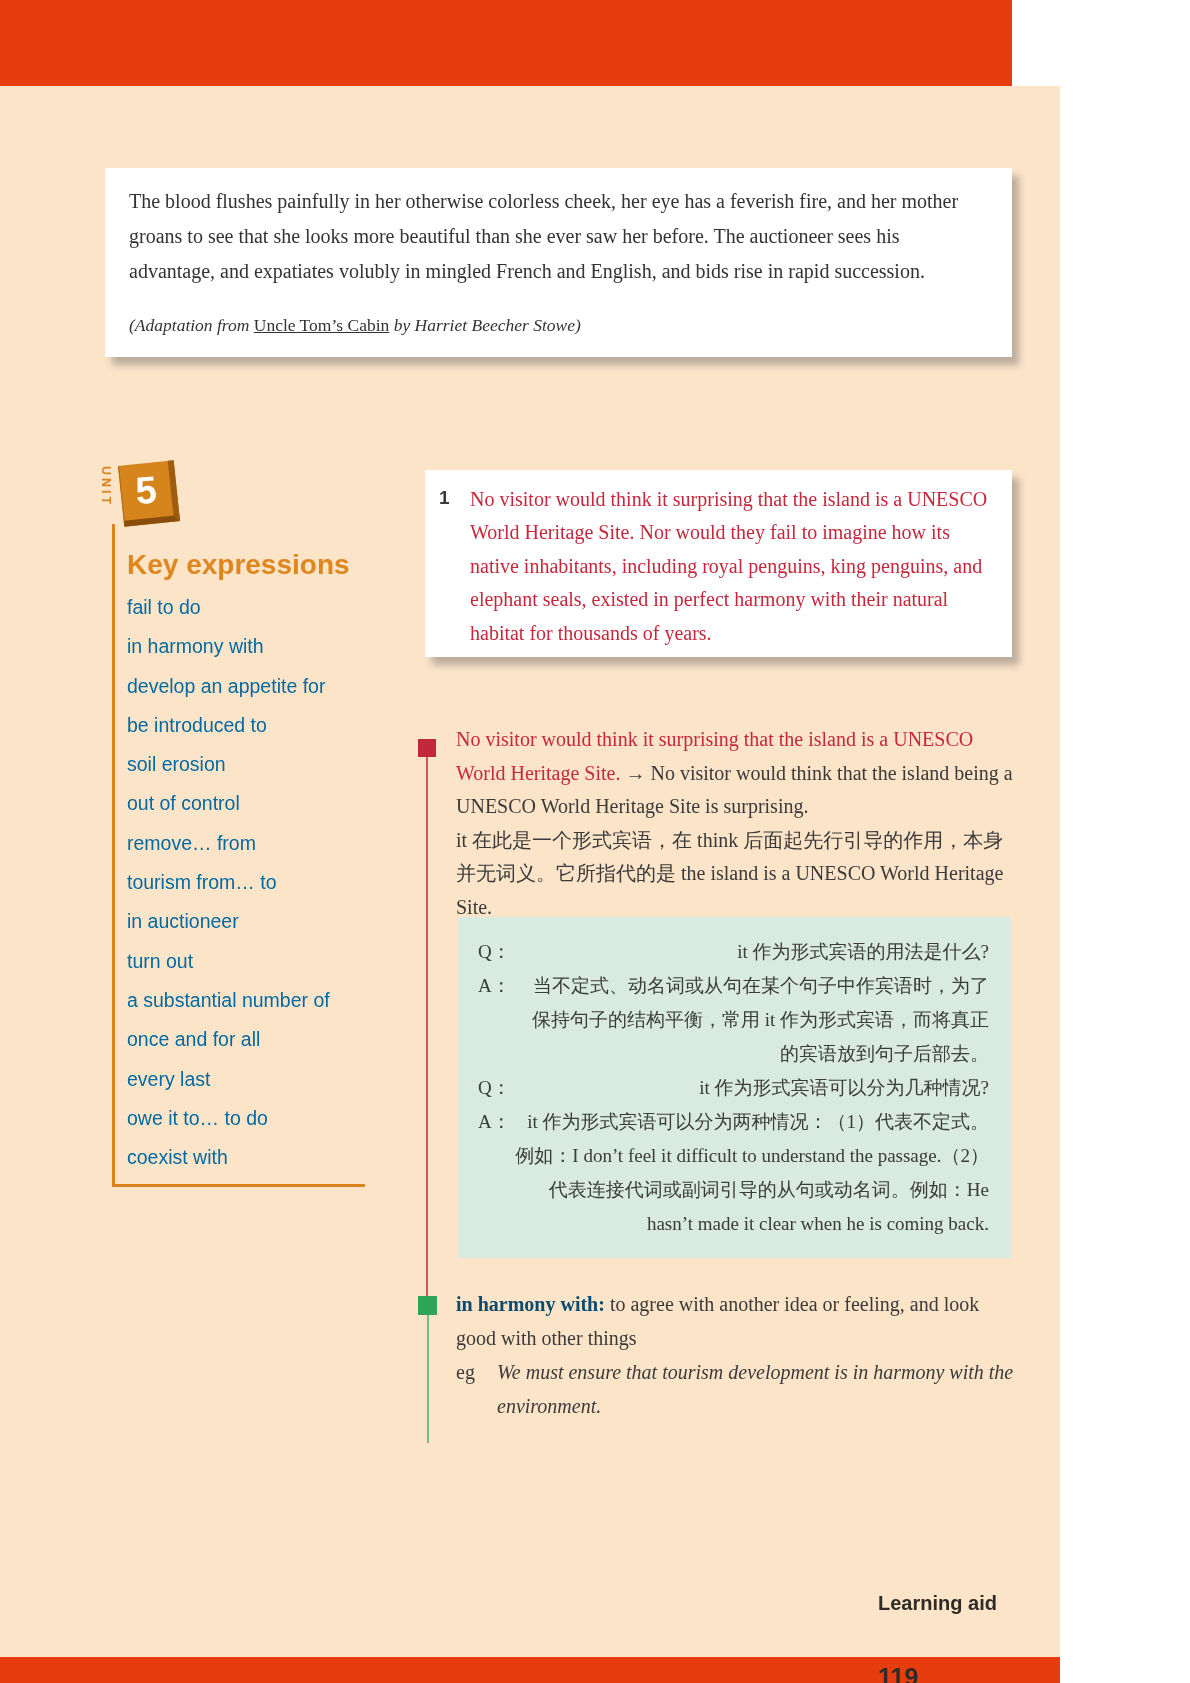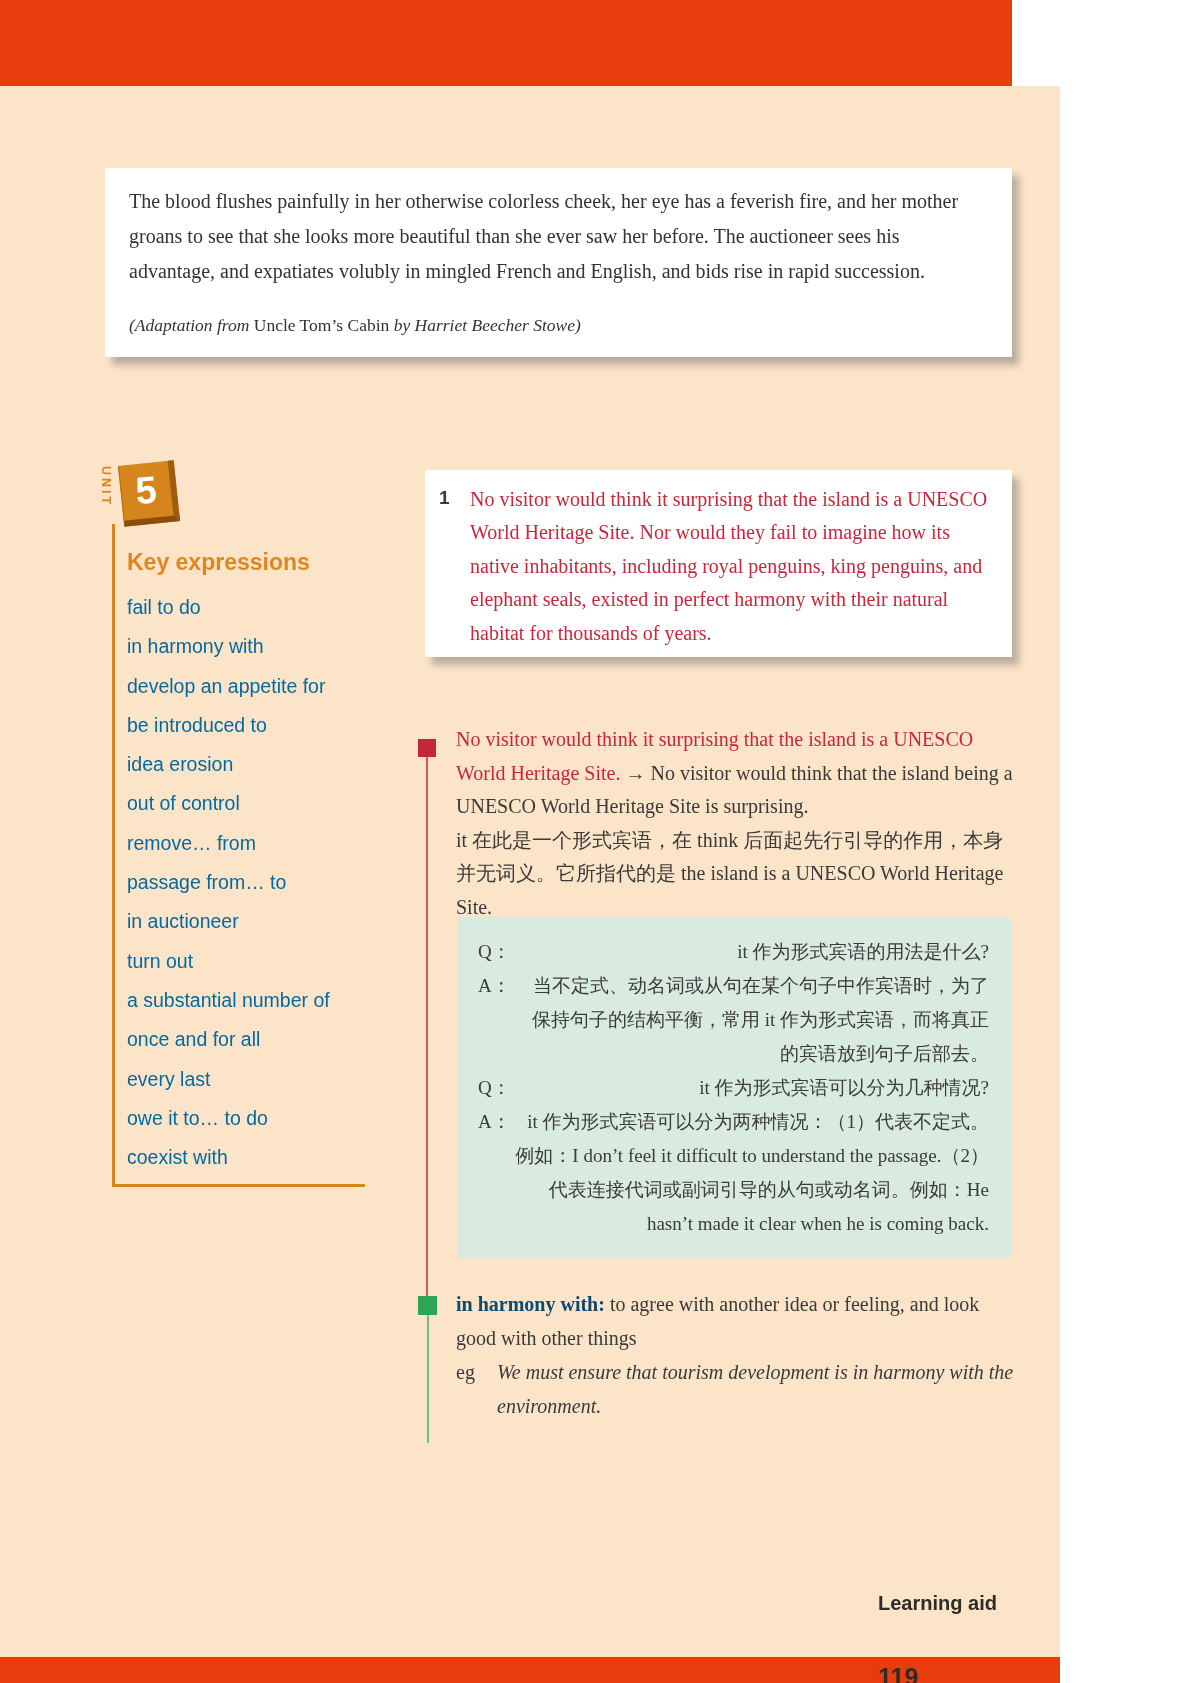--- a/index.html
+++ b/index.html
@@ -8,35 +8,35 @@
   .peach-bg{position:absolute;left:0;top:86px;width:1190px;height:1597px;background:#fce4c9;}
   .top-bar{position:absolute;left:0;top:0;width:1012px;height:86px;background:#e73d0e;}
   .top-corner{position:absolute;left:1012px;top:0;width:178px;height:86px;background:#ffffff;}
   .bottom-bar{position:absolute;left:0;top:1657px;width:1113px;height:26px;background:#e73d0e;}
 
   
   .excerpt-box{position:absolute;left:105px;top:168px;width:907px;height:189px;background:#ffffff;
     box-shadow:7px 8px 7px rgba(90,90,90,.4);box-sizing:border-box;padding:16px 26px 0 24px;}
   .excerpt-text{font-size:20px;line-height:35px;color:#333;}
   .excerpt-attr{margin-top:26px;font-size:17.5px;color:#333;font-style:italic;}
-  .excerpt-attr .upright{font-style:normal;}
+  .excerpt-attr .upright{font-style:normal;text-decoration:underline;}
 
   
   .unit-vlabel{position:absolute;left:99px;top:466px;height:60px;
     font-family:"Liberation Sans",sans-serif;font-weight:bold;font-size:12.5px;color:#d9841c;
     writing-mode:vertical-rl;text-orientation:sideways;letter-spacing:3px;}
   .unit-badge{position:absolute;left:121px;top:463px;width:56px;height:61px;background:#d6851d;
     transform:rotate(-6deg);box-sizing:border-box;
     border-right:6px solid #9f5c10;border-bottom:6px solid #8a4e0c;border-left:1px solid #b06a12;}
   .unit-number{color:#fff;font-family:"Liberation Sans",sans-serif;font-weight:bold;font-size:38px;
     display:flex;align-items:center;justify-content:center;height:100%;transform:rotate(2deg);}
   .sidebar-vline{position:absolute;left:112px;top:524px;width:3px;height:662px;background:#d9841c;}
   .sidebar-hline{position:absolute;left:112px;top:1184px;width:253px;height:3px;background:#d9841c;}
   .key-heading{position:absolute;left:127px;top:549px;font-family:"Liberation Sans",sans-serif;
-    font-weight:bold;font-size:23px;color:#e0861f;}
+    font-weight:bold;font-size:28px;color:#e0861f;}
   .key-list{position:absolute;left:127px;top:588px;font-family:"Liberation Sans",sans-serif;
     font-size:19.5px;color:#0369a1;}
   .key-list .key-item{height:39.3px;line-height:39.3px;}
 
   
   .p1-box{position:absolute;left:425px;top:470px;width:587px;height:187px;background:#ffffff;
     box-shadow:7px 8px 7px rgba(90,90,90,.4);box-sizing:border-box;padding:13px 16px 0 14px;display:flex;}
   .p1-number{width:31px;flex:none;font-family:"Liberation Sans",sans-serif;font-weight:bold;
     font-size:19px;color:#3a3a3a;padding-top:4px;}
   .p1-text{flex:1;font-size:20px;line-height:33.4px;color:#c5283c;}
@@ -89,24 +89,24 @@
   </div>
   <div class="sidebar-vline"></div>
   <div class="sidebar-hline"></div>
 
   <div class="key-heading">Key expressions</div>
   <div class="key-list">
     <div class="key-item">fail to do</div>
     <div class="key-item">in harmony with</div>
     <div class="key-item">develop an appetite for</div>
     <div class="key-item">be introduced to</div>
-    <div class="key-item">idea erosion</div>
+    <div class="key-item">soil erosion</div>
     <div class="key-item">out of control</div>
     <div class="key-item">remove… from</div>
-    <div class="key-item">passage from… to</div>
+    <div class="key-item">tourism from… to</div>
     <div class="key-item">in auctioneer</div>
     <div class="key-item">turn out</div>
     <div class="key-item">a substantial number of</div>
     <div class="key-item">once and for all</div>
     <div class="key-item">every last</div>
     <div class="key-item">owe it to… to do</div>
     <div class="key-item">coexist with</div>
   </div>
 
   <div class="p1-box">

